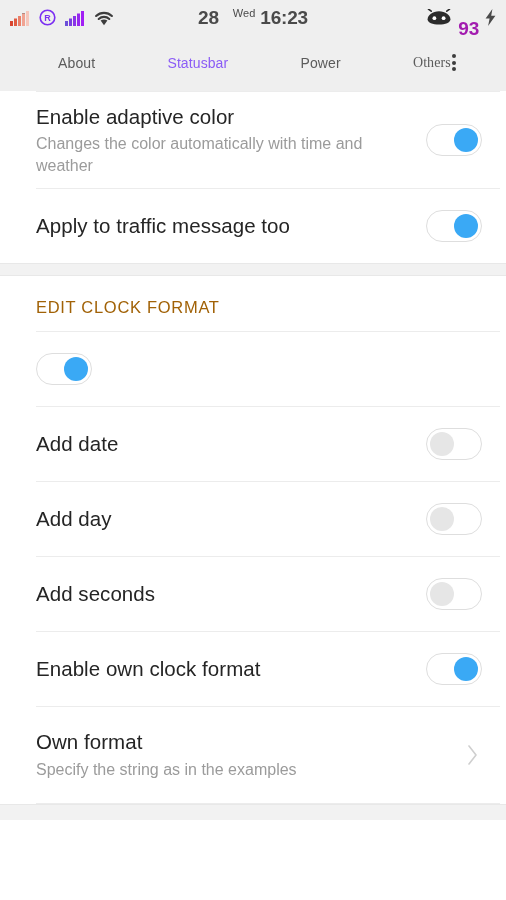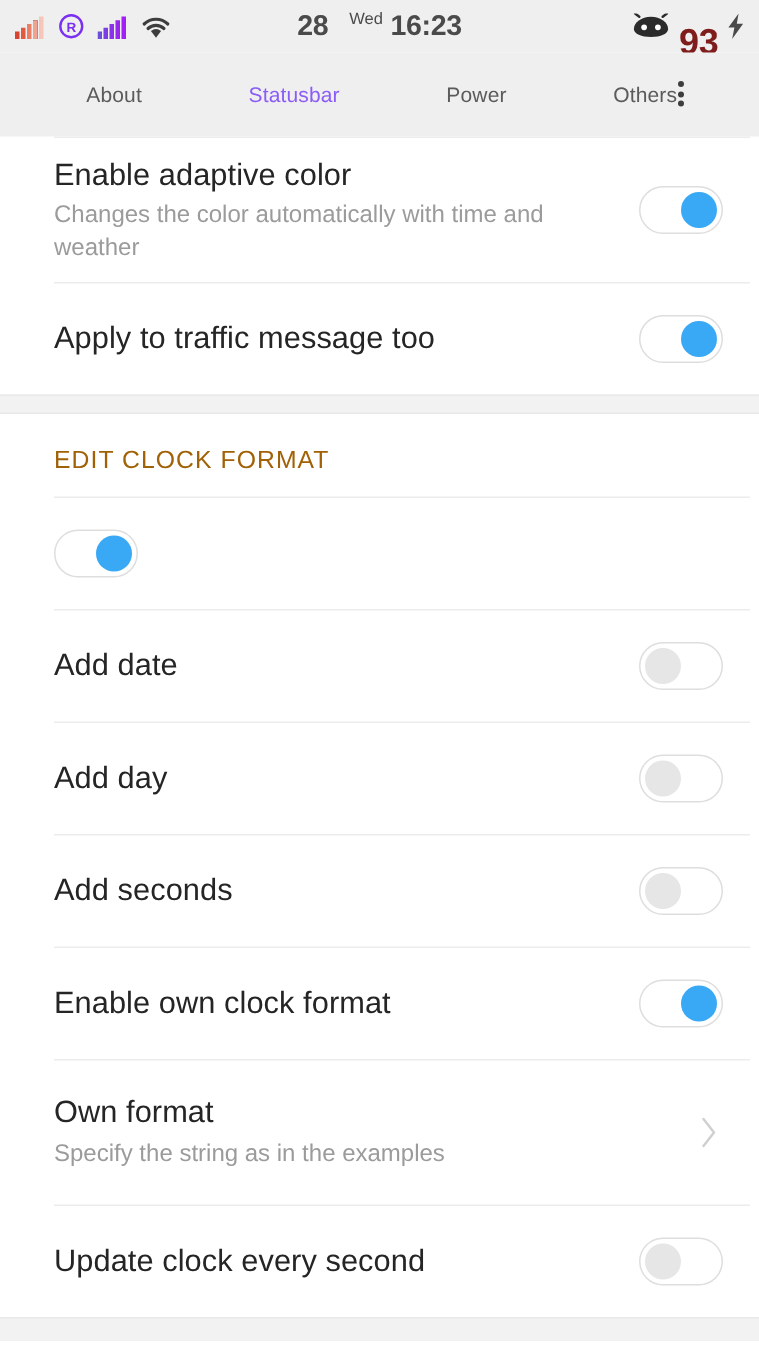--- a/index.html
+++ b/index.html
@@ -56,23 +56,23 @@
   .sb-time { margin-left: 5px; }
   .sb-right {
     position: absolute;
     right: 10px;
     top: 0; bottom: 0;
     display: flex;
     align-items: center;
     gap: 6px;
   }
   .sb-batt-num {
-    color: #7f1d1d;
+    color: #a21caf;
     font-weight: bold;
-    font-size: 24px;
+    font-size: 19px;
     letter-spacing: -0.2px;
     margin-top: 22px;
   }
   .bolt {
     color: #4a4a4a;
     font-size: 15px;
     font-weight: bold;
     line-height: 1;
   }
   .icon-svg { display: block; }
@@ -91,20 +91,21 @@
   .tab {
     font-size: 14px;
     color: #5b5b5b;
     letter-spacing: 0.1px;
     white-space: nowrap;
   }
   .tab.active { color: #8b5cf6; }
   .tab-others-wrap {
     display: flex;
     align-items: center;
+    font-family: Liberation Serif, serif;
   }
   .overflow-dots {
     display: flex;
     flex-direction: column;
     justify-content: space-between;
     height: 17px;
     margin-left: 1px;
     padding-bottom: 1px;
   }
   .overflow-dots span {
@@ -378,23 +379,15 @@
     </div>
     <div class="chevron">
       <svg width="13" height="22" viewBox="0 0 13 22">
         <path d="M3 2 L10 11 L3 20" fill="none" stroke="#cfcfcf" stroke-width="1.6" stroke-linecap="round" stroke-linejoin="round"></path>
       </svg>
     </div>
   </div>
 
   <div class="divider"></div>
 
-  <div class="row">
-    <div class="row-text">
-      <div class="row-title">Update clock every second</div>
-    </div>
-    <div class="toggle off">
-      <span class="knob"></span>
-    </div>
-  </div>
 
   <div class="band top-only"></div>
 </div>
 
 </body></html>

